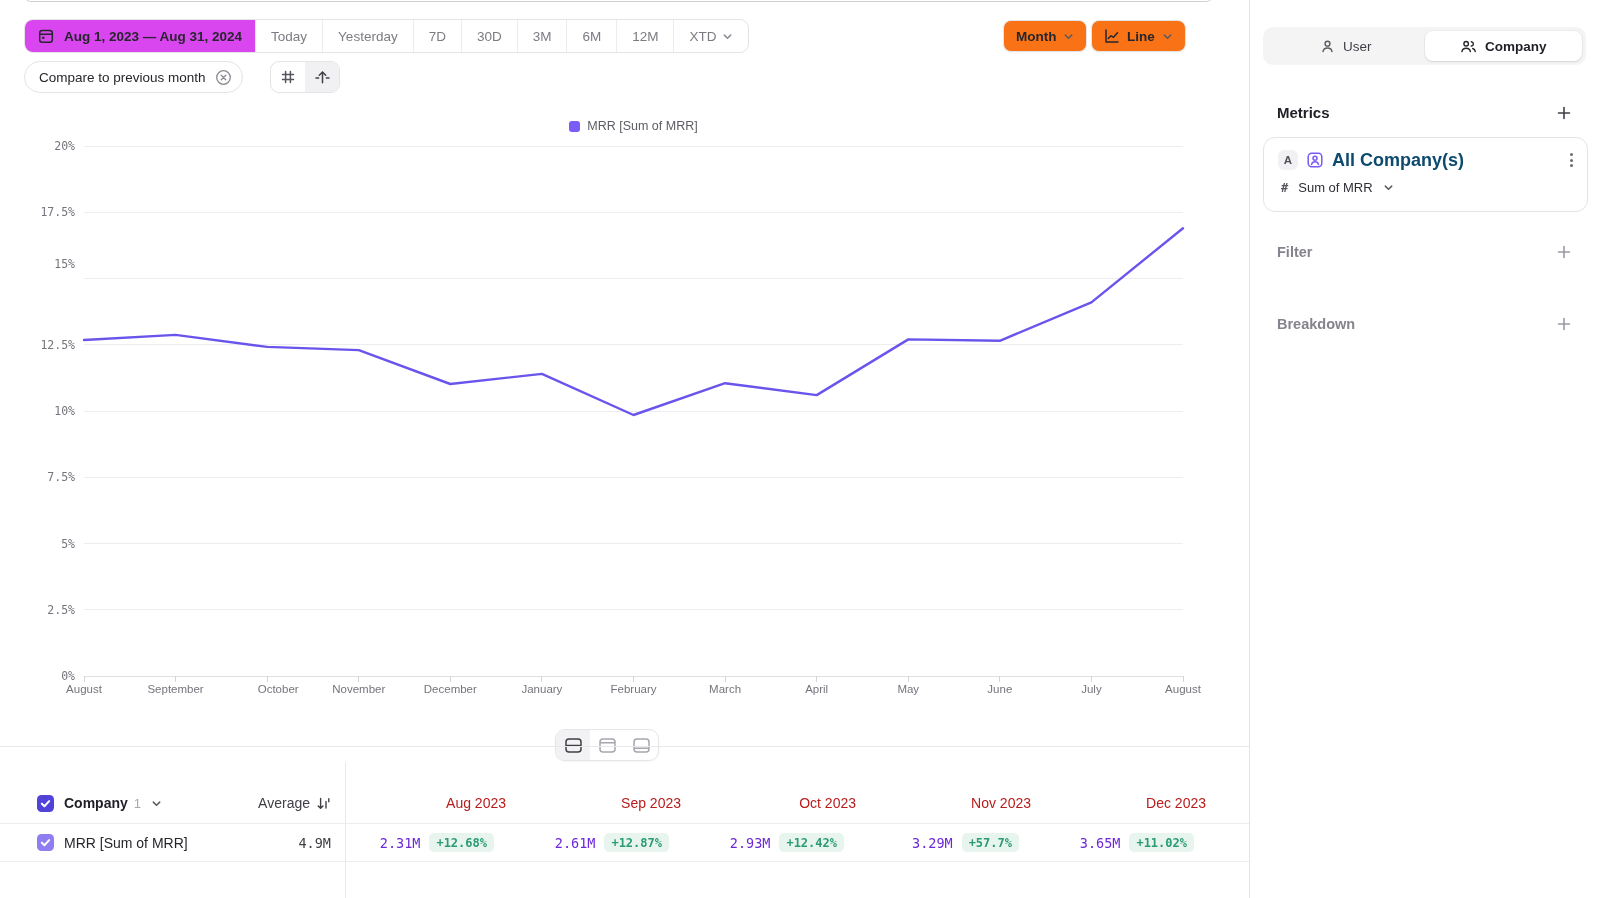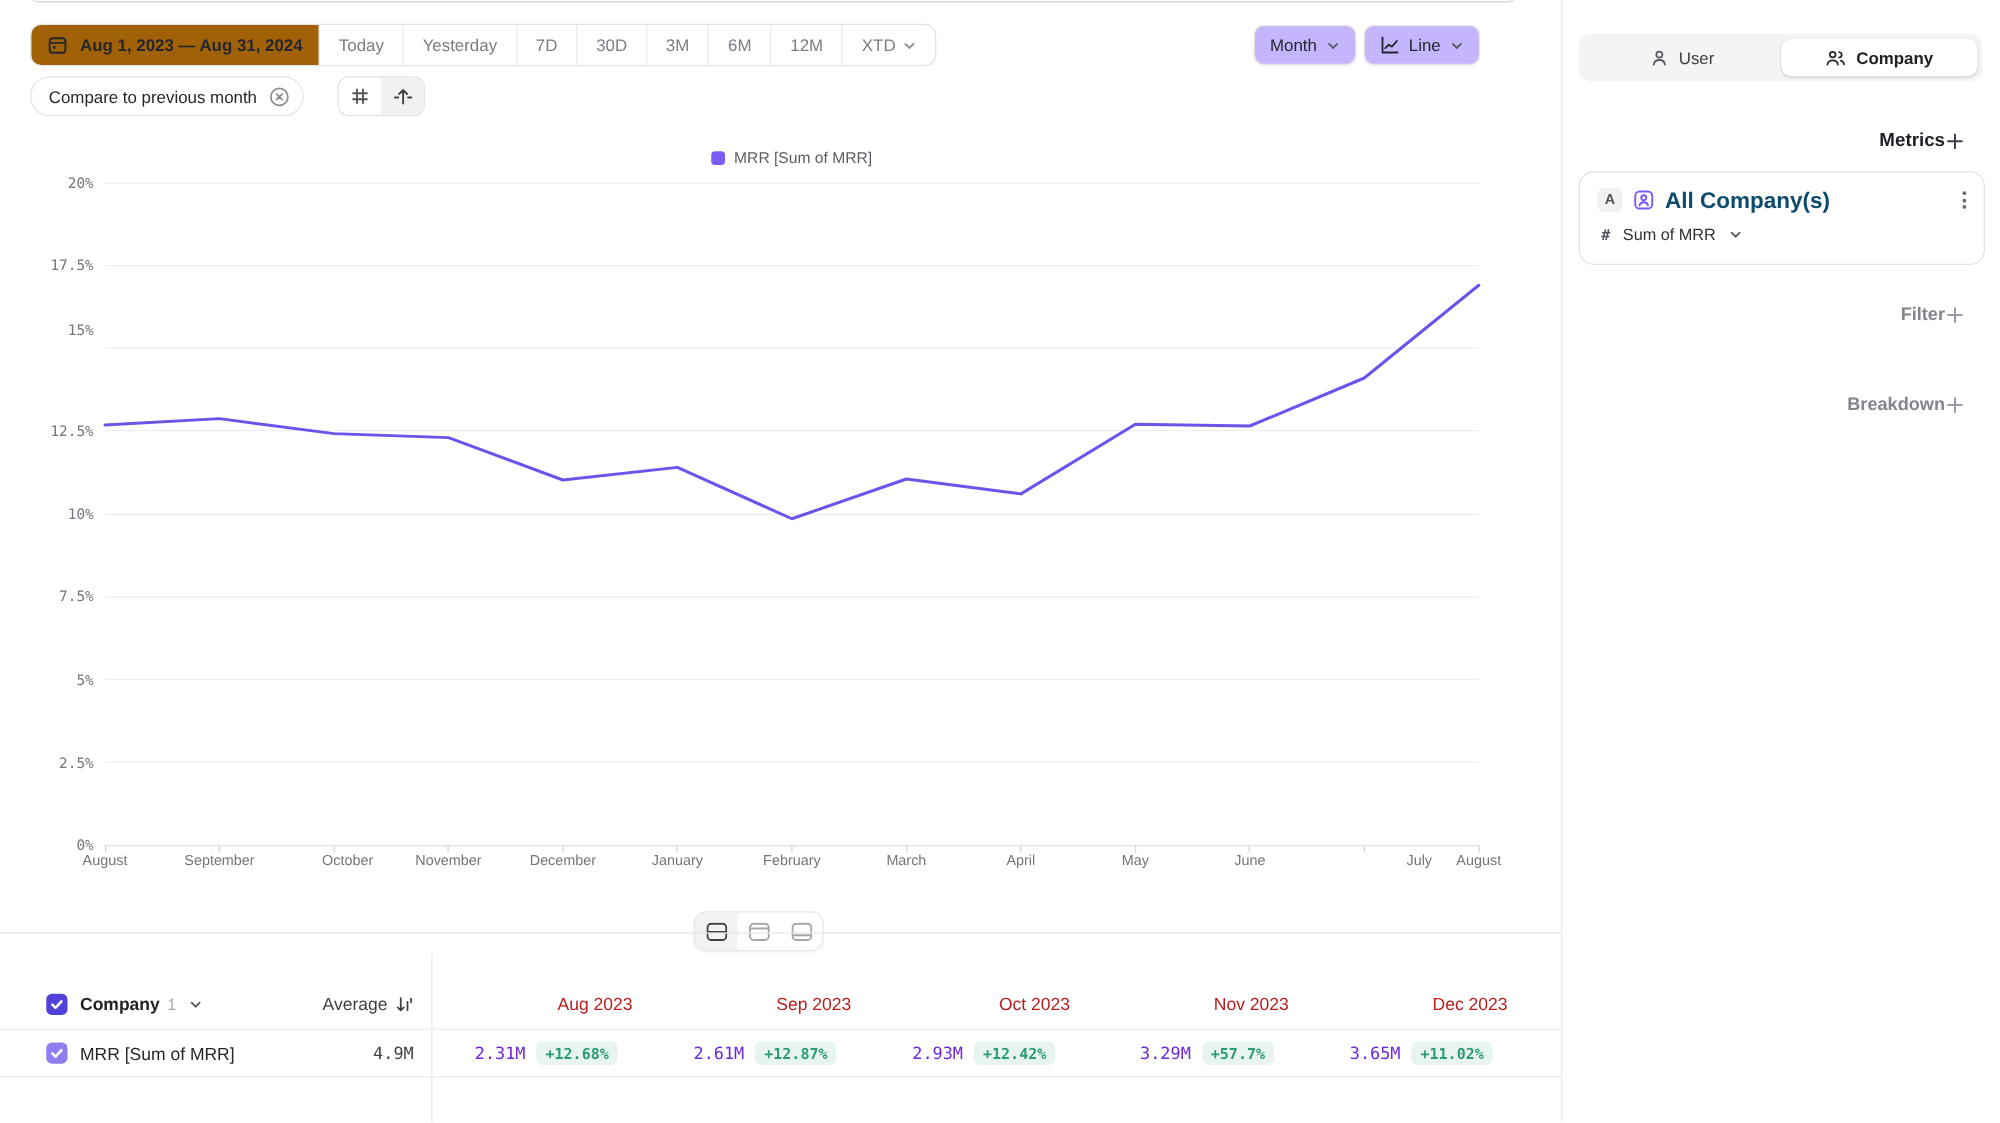--- a/index.html
+++ b/index.html
@@ -12,27 +12,27 @@
 
   
   .main { position:absolute; left:0; top:0; width:1249px; height:898px; }
   .app-divider { position:absolute; left:1249px; top:0; width:1px; height:898px; background:#e4e4e7; }
   .top-remnant { position:absolute; left:24px; top:-11px; width:1189px; height:13px;
     border:1.5px solid #cfcfd4; border-radius:10px; background:#fff; }
 
   
   .range-group { position:absolute; left:24px; top:19px; height:34px; display:flex; align-items:stretch;
     border:1px solid #e4e4e7; border-radius:9px; overflow:hidden; background:#fff; }
-  .range-date { display:flex; align-items:center; gap:10px; padding:0 13px; background:#a16207;
+  .range-date { display:flex; align-items:center; gap:10px; padding:0 13px; background:#d946ef;
     font-size:13.5px; font-weight:700; color:#26262c; white-space:nowrap; cursor:pointer; }
   .preset { display:flex; align-items:center; padding:0 15px; font-size:13.5px; color:#7b7b83;
     border-left:1px solid #ececef; cursor:pointer; white-space:nowrap; gap:6px; }
   .btn { position:absolute; top:20px; height:32px; display:flex; align-items:center; gap:7px;
-    border:1px solid #e4e4e7; border-radius:8px; background:#c4b5fd; padding:0 12px;
-    font-size:13.5px; font-weight:400; color:#26262c; box-shadow:0 1px 2px rgba(0,0,0,.04); cursor:pointer; }
+    border:1px solid #e4e4e7; border-radius:8px; background:#f97316; padding:0 12px;
+    font-size:13.5px; font-weight:700; color:#26262c; box-shadow:0 1px 2px rgba(0,0,0,.04); cursor:pointer; }
   .month-btn { left:1003px; } .line-btn { left:1091px; }
 
   .compare-pill { position:absolute; left:24px; top:61px; height:32px; display:flex; align-items:center;
     gap:9px; padding:0 10px 0 14px; border:1px solid #e4e4e7; border-radius:16px; background:#fff;
     font-size:13.5px; font-weight:500; color:#26262c; cursor:pointer; }
   .axis-toggle { position:absolute; left:270px; top:61px; height:32px; display:flex;
     border:1px solid #e4e4e7; border-radius:9px; overflow:hidden; background:#fff; }
   .axis-toggle .cell { width:34px; display:flex; align-items:center; justify-content:center; cursor:pointer; }
   .axis-toggle .cell.sel { background:#f1f1f3; }
 
@@ -81,21 +81,21 @@
     padding:2.5px 7px; border-radius:5px; }
 
   
   .sidebar { position:absolute; left:1250px; top:0; width:350px; height:898px; background:#fff; }
   .seg { position:absolute; left:13px; top:27px; width:323px; height:38px; background:#f4f4f5;
     border-radius:10px; display:flex; padding:4px; }
   .seg-item { flex:1; display:flex; align-items:center; justify-content:center; gap:8px;
     font-size:13.5px; cursor:pointer; color:#3f3f46; font-weight:500; border-radius:8px; }
   .seg-item.sel { background:#fff; font-weight:700; color:#1f1f26;
     box-shadow:0 1px 2px rgba(0,0,0,.1), 0 0 0 1px rgba(0,0,0,.03); }
-  .side-head { position:absolute; left:27px; right:28px; display:flex; justify-content:flex-end; align-items:center; }
+  .side-head { position:absolute; left:27px; right:28px; display:flex; justify-content:space-between; align-items:center; }
   .metrics-head { top:104px; } .metrics-head .t { font-size:15px; font-weight:700; color:#1f1f26; }
   .filter-head { top:244px; } .breakdown-head { top:316px; }
   .dim-t { font-size:14.5px; font-weight:700; color:#84848c; }
   .metric-card { position:absolute; left:13px; top:137px; width:325px; height:75px;
     border:1px solid #e4e4e7; border-radius:12px; background:#fff; }
   .mc-row1 { position:absolute; left:14px; right:10px; top:11px; display:flex; align-items:center; gap:8px; }
   .badge-a { width:20px; height:20px; border-radius:6px; background:#f1f1f3; color:#52525b;
     font-size:11.5px; font-weight:700; display:flex; align-items:center; justify-content:center; }
   .mc-name { font-size:18px; font-weight:700; color:#0c4a6e; }
   .kebab { margin-left:auto; display:flex; flex-direction:column; gap:2.5px; padding:4px; cursor:pointer; }
@@ -230,21 +230,21 @@
       <div class="xlab" style="left: 633.5px;">February</div>
       <div class="xtick" style="left: 724.583px;"></div>
       <div class="xlab" style="left: 725.083px;">March</div>
       <div class="xtick" style="left: 816.167px;"></div>
       <div class="xlab" style="left: 816.667px;">April</div>
       <div class="xtick" style="left: 907.75px;"></div>
       <div class="xlab" style="left: 908.25px;">May</div>
       <div class="xtick" style="left: 999.333px;"></div>
       <div class="xlab" style="left: 999.833px;">June</div>
       <div class="xtick" style="left: 1090.92px;"></div>
-      <div class="xlab" style="left: 1091.42px; margin-left: 44px;">July</div>
+      <div class="xlab" style="left: 1091.42px;">July</div>
       <div class="xtick" style="left: 1182.5px;"></div>
       <div class="xlab" style="left: 1183px;">August</div>
       <svg width="1099" height="530">
         <polyline points="0.0,194.0 91.6,188.9 183.2,200.9 274.8,204.1 366.3,238.0 457.9,227.9 549.5,269.0 641.1,237.2 732.7,249.1 824.3,193.4 915.8,194.8 1007.4,156.4 1099.0,82.2" fill="none" stroke="#6a55ec" stroke-width="2.4" stroke-linejoin="round" stroke-linecap="round"></polyline>
       </svg>
     </div>
 
   <div class="view-wrap">
     <div class="view-toggle">
       <div class="vcell sel">

